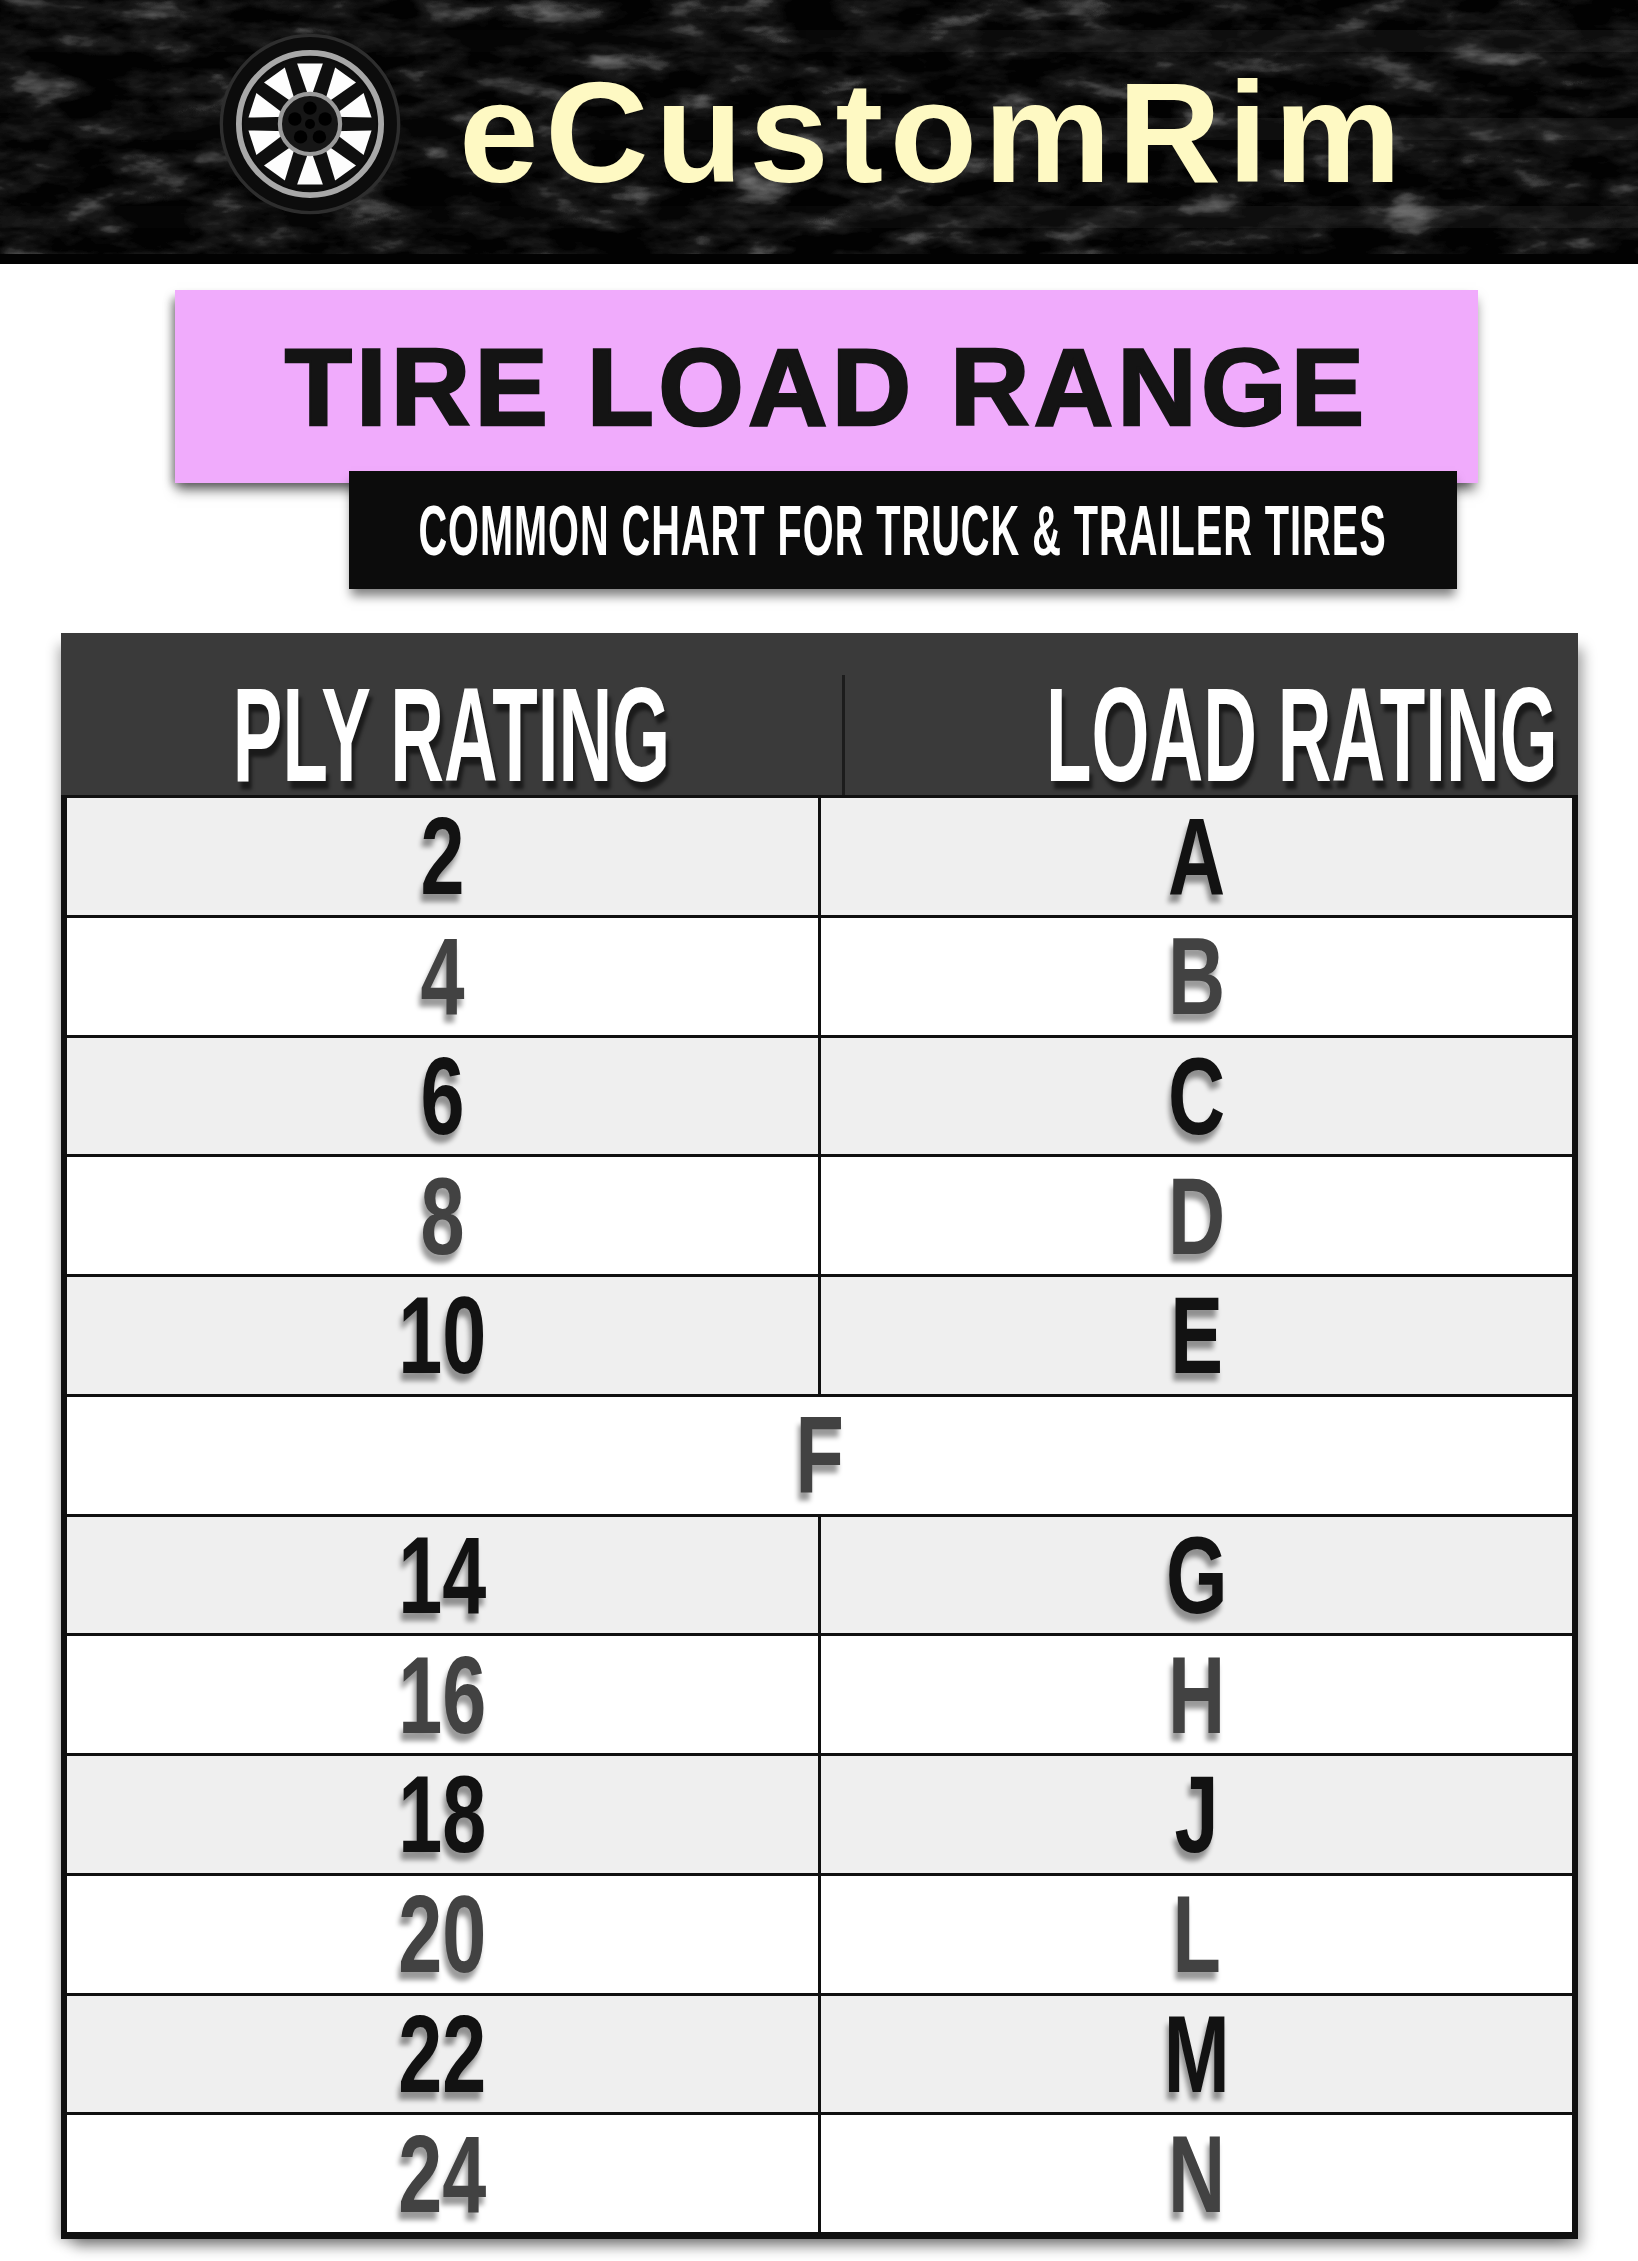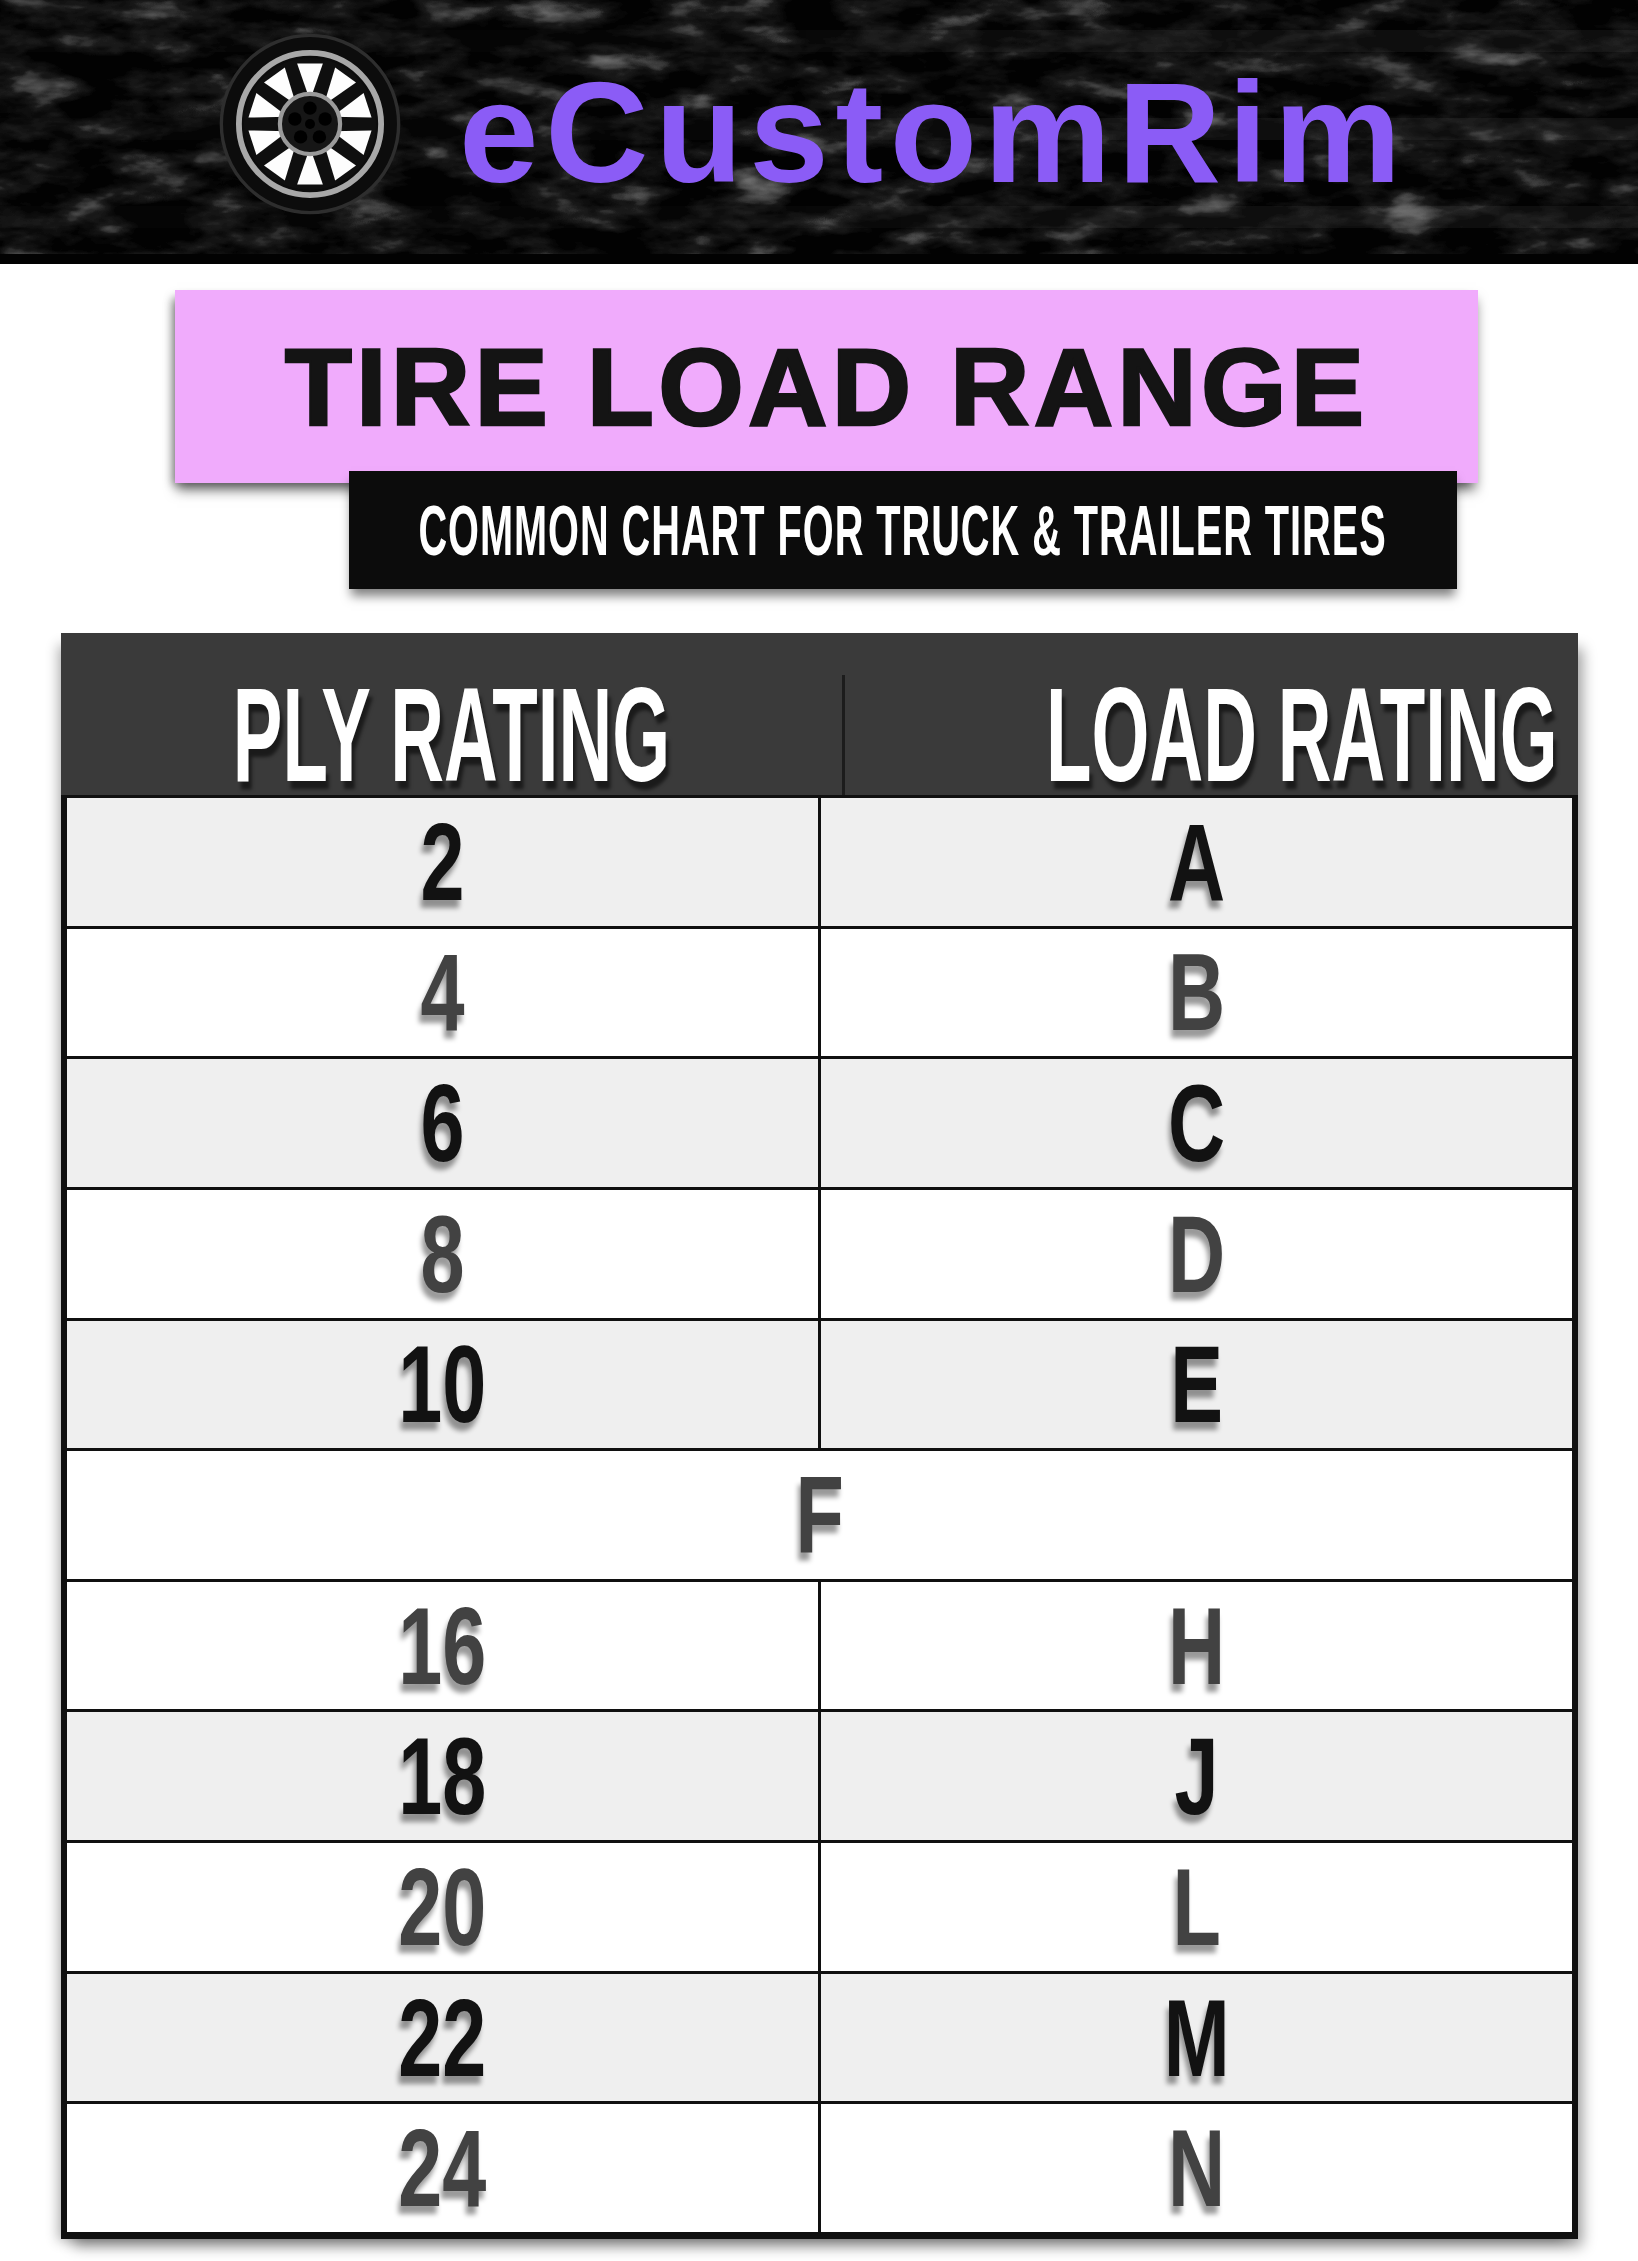--- a/index.html
+++ b/index.html
@@ -9,21 +9,21 @@
   
   .hero{position:absolute;left:0;top:0;width:1638px;height:264px;background:#020202;overflow:hidden;}
   .hero .noise{position:absolute;left:0;top:0;width:1638px;height:264px;display:block;}
   .streaks{position:absolute;inset:0;
      background:repeating-linear-gradient(180deg,rgba(140,140,140,0) 0 30px,rgba(140,140,140,.20) 30px 52px,rgba(140,140,140,0) 52px 88px);
      -webkit-mask-image:linear-gradient(90deg,rgba(0,0,0,.25) 0 40%,#000 70%);
      mask-image:linear-gradient(90deg,rgba(0,0,0,.25) 0 40%,#000 70%);
      opacity:.45;}
   .logo{position:absolute;left:218px;top:32px;width:184px;height:184px;}
   .brand{position:absolute;left:459px;top:0;height:264px;display:flex;align-items:center;
-         color:#8b5cf6;font-weight:bold;font-size:143px;letter-spacing:6.7px;line-height:1;white-space:nowrap;}
+         color:#fef9c3;font-weight:bold;font-size:143px;letter-spacing:6.7px;line-height:1;white-space:nowrap;}
 
   
   .titlebox{position:absolute;left:175px;top:290px;width:1303px;height:193px;background:#f0abfc;
             display:flex;align-items:center;justify-content:center;z-index:1;
             box-shadow:0 8.4px 11.8px -1.7px rgba(0,0,0,.55),-6.7px 5px 8.4px -3.4px rgba(0,0,0,.30);}
   .titlebox .t{font-size:110px;font-weight:bold;color:#141414;letter-spacing:4.2px;line-height:1;
                -webkit-text-stroke:2.5px #141414;white-space:nowrap;}
   .subbox{position:absolute;left:349px;top:471px;width:1108px;height:118px;background:#0c0c0c;
           display:flex;align-items:center;justify-content:center;z-index:2;
           box-shadow:0 8.4px 10px -1.7px rgba(0,0,0,.5);}
@@ -162,20 +162,28 @@
           </div>
           <div class="tcell">
             <span class="v">E</span>
           </div>
         </div>
         <div class="trow">
           <div class="tcell">
             <span class="v">F</span>
           </div>
         </div>
+        <div class="trow alt">
+          <div class="tcell first">
+            <span class="v">14</span>
+          </div>
+          <div class="tcell">
+            <span class="v">G</span>
+          </div>
+        </div>
         <div class="trow">
           <div class="tcell first">
             <span class="v">16</span>
           </div>
           <div class="tcell">
             <span class="v">H</span>
           </div>
         </div>
         <div class="trow alt">
           <div class="tcell first">

